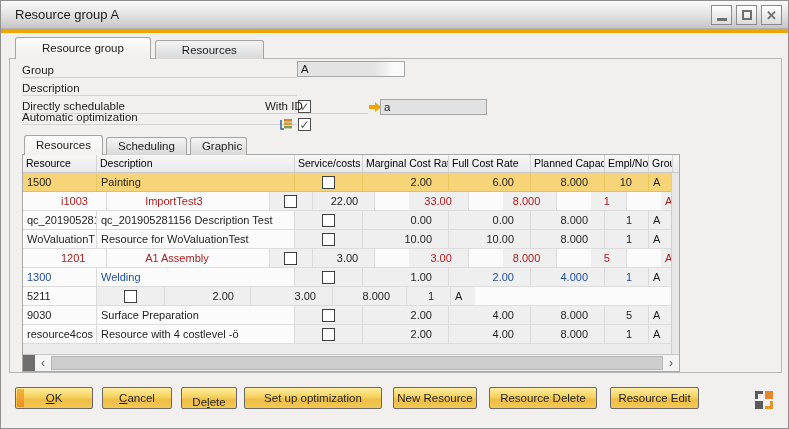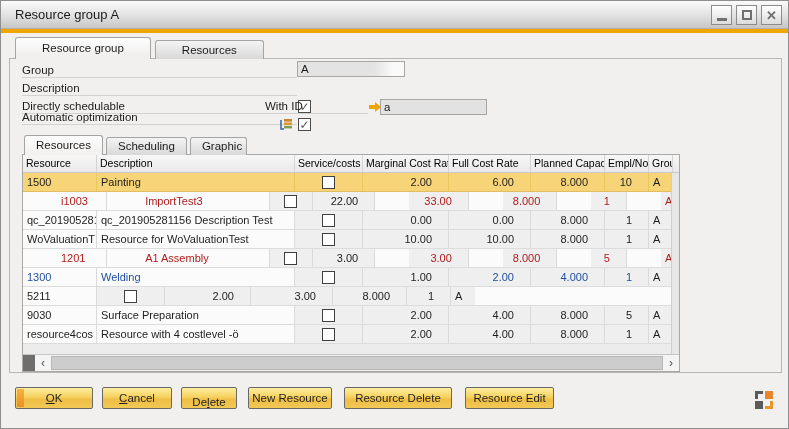--- a/index.html
+++ b/index.html
@@ -300,20 +300,21 @@
       <div class="btn" style="width: 70px; margin-left: 9px;">
         <span></span>
         <u>C</u>
         <span>ancel</span>
       </div>
       <div class="btn" style="width: 56px; margin-left: 9px; align-items: flex-end;">
         <span>De</span>
         <u>l</u>
         <span>ete</span>
       </div>
+      <div class="btn" style="width: 138px; margin-left: 7px;">Set up optimization</div>
       <div class="btn" style="width: 84px; margin-left: 11px;">New Resource</div>
       <div class="btn" style="width: 108px; margin-left: 12px;">Resource Delete</div>
       <div class="btn" style="width: 89px; margin-left: 13px; text-align: center;">Resource Edit</div>
     </div>
 
   <span class="corner-icon">
     <svg width="18" height="18" xmlns="http://www.w3.org/2000/svg">
       <path fill="#5a5a5a" d="M0 0h8v3H3v5H0z"></path>
       <rect fill="#e8862d" x="10" y="0" width="8" height="8"></rect>
       <rect fill="#5a5a5a" x="0" y="10" width="8" height="8"></rect>

